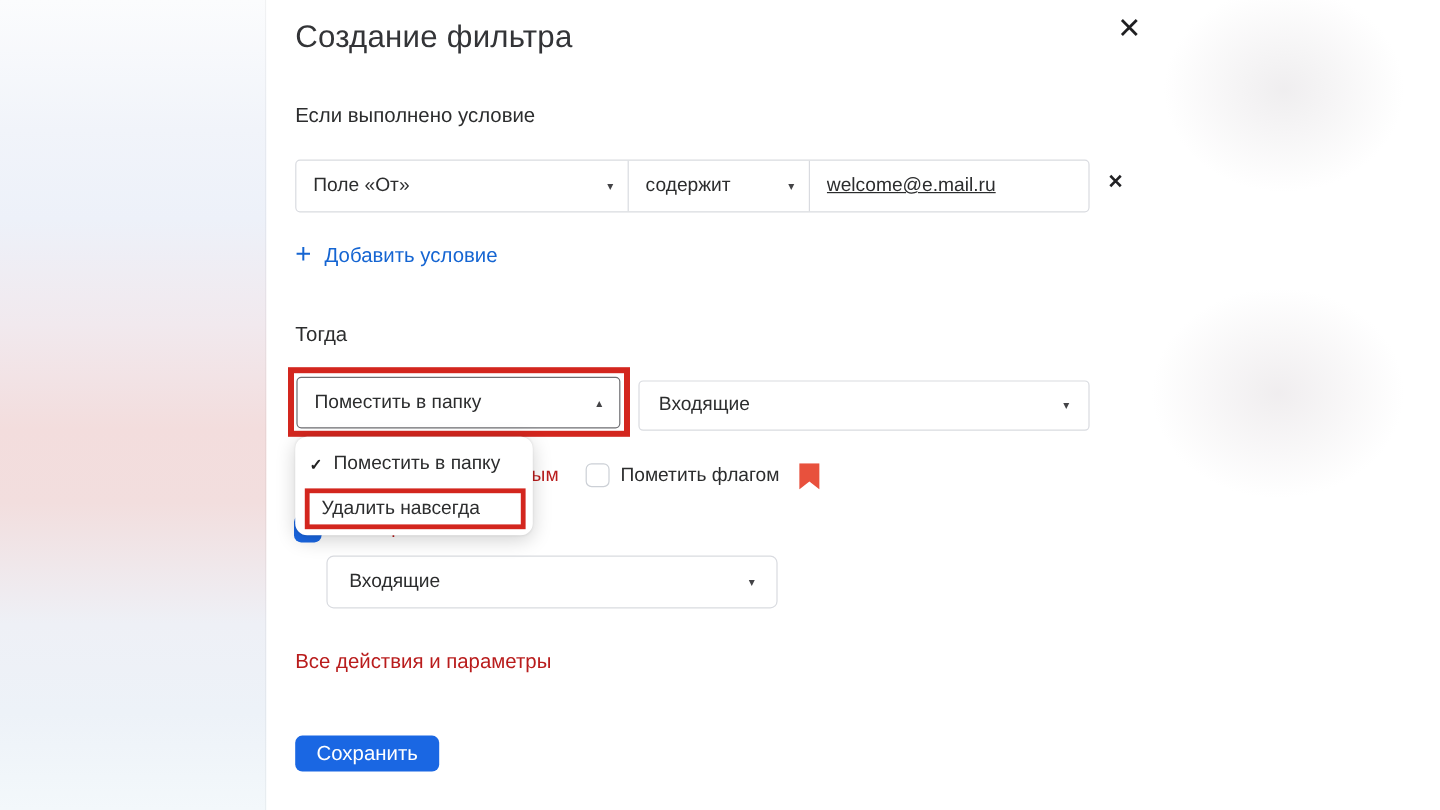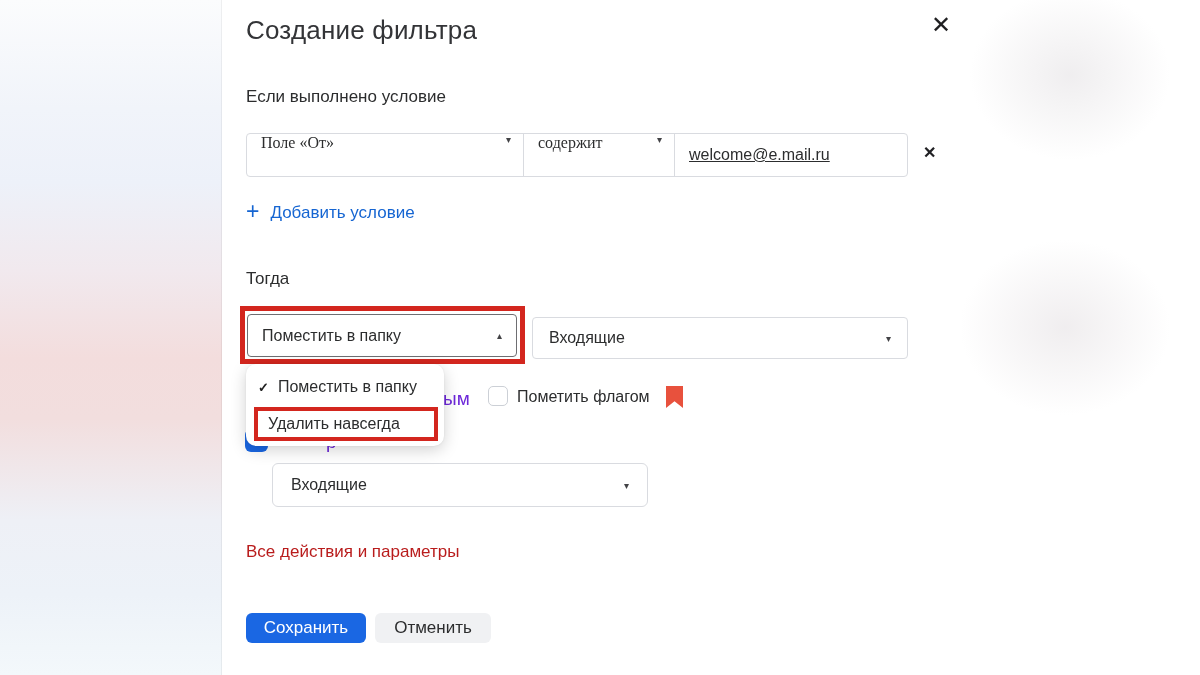--- a/index.html
+++ b/index.html
@@ -25,22 +25,22 @@
   .close{position:absolute;left:929px;top:11px;background:none;border:none;cursor:pointer;
     font-size:24px;font-weight:300;color:#1f1f21;line-height:1;padding:2px;}
 
   .section-label{position:absolute;font-size:17px;color:#2c2d2e;}
   .cond-label{left:246px;top:87px;}
   .then-label{left:246px;top:269px;}
 
   
   .cond-row{position:absolute;left:246px;top:133px;width:662px;height:44px;display:flex;
     background:#fff;border:1px solid #d9dbe0;border-radius:4px;box-sizing:border-box;}
-  .seg{display:flex;align-items:flex-start;justify-content:space-between;
-    padding:0 12px 0 14px;box-sizing:border-box;font-size:16px;color:#2c2d2e;cursor:pointer;font-family:Liberation Serif, serif;}
+  .seg{display:flex;align-items:center;justify-content:space-between;
+    padding:0 12px 0 14px;box-sizing:border-box;font-size:16px;color:#2c2d2e;cursor:pointer;}
   .seg1{width:277px;border-right:1px solid #d9dbe0;}
   .seg2{width:151px;border-right:1px solid #d9dbe0;}
   .seg3{flex:1;display:flex;align-items:center;padding:0 14px;}
   .seg3 input{width:100%;border:none;outline:none;font:inherit;color:#2c2d2e;background:transparent;padding:0;text-decoration:underline;}
   .caret{font-size:10px;color:#434346;margin-left:8px;flex:none;}
   .row-remove{position:absolute;left:921px;top:143px;background:none;border:none;cursor:pointer;
     font-size:16px;font-weight:700;color:#212124;line-height:1;padding:2px;}
 
   .add-link{position:absolute;left:246px;top:202px;display:flex;align-items:center;gap:11px;
     color:#1565d2;font-size:17px;cursor:pointer;}
@@ -54,21 +54,21 @@
   .select{position:absolute;display:flex;align-items:center;justify-content:space-between;
     background:#fff;box-sizing:border-box;font-size:16px;color:#2c2d2e;cursor:pointer;}
   .select-action{left:247px;top:314px;width:270px;height:43px;border:1px solid #6e6e72;border-radius:4px;
     padding:0 14px;z-index:5;}
   .select-folder1{left:532px;top:317px;width:376px;height:42px;border:1px solid #d9dbe0;border-radius:4px;
     padding:0 16px;}
   .select-folder2{left:272px;top:463px;width:376px;height:44px;border:1px solid #d9dbe0;border-radius:6px;
     padding:0 18px;}
 
   
-  .frag{position:absolute;font-size:19px;color:#6d28d9;z-index:1;}
+  .frag{position:absolute;font-size:16px;color:#b91c1c;z-index:1;}
   .frag-ym{left:443px;top:388px;}
   .frag-r{left:326px;top:431px;}
   .cb{position:absolute;left:488px;top:386px;width:20px;height:20px;border:1px solid #ccd0d6;
     border-radius:5px;background:#fff;box-sizing:border-box;cursor:pointer;}
   .flag-label{position:absolute;left:517px;top:388px;font-size:16px;color:#2c2d2e;}
   .flag-icon{position:absolute;left:666px;top:386px;}
   .cb-checked{position:absolute;left:245px;top:429px;width:23px;height:23px;background:#1a67e3;
     border-radius:6px;color:#fff;display:flex;align-items:center;justify-content:center;
     font-size:14px;font-weight:700;z-index:1;cursor:pointer;}
 
@@ -160,15 +160,14 @@
   </div>
 
   <div class="select select-folder2">
     <span>Входящие</span>
     <span class="caret">▾</span>
   </div>
 
   <a class="all-link">Все действия и параметры</a>
 
   <button class="btn btn-save">Сохранить</button>
-  <button class="btn btn-cancel">Отменить</button>
 
 </div>
 
 </body></html>

